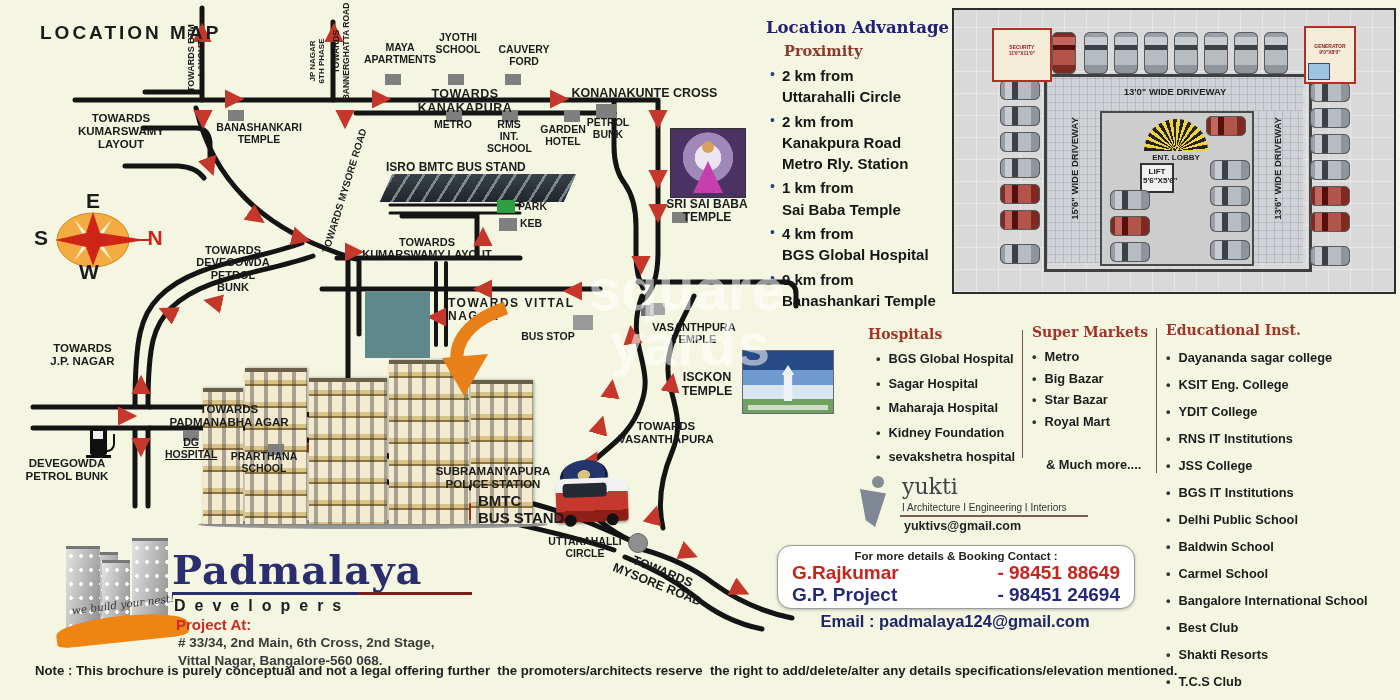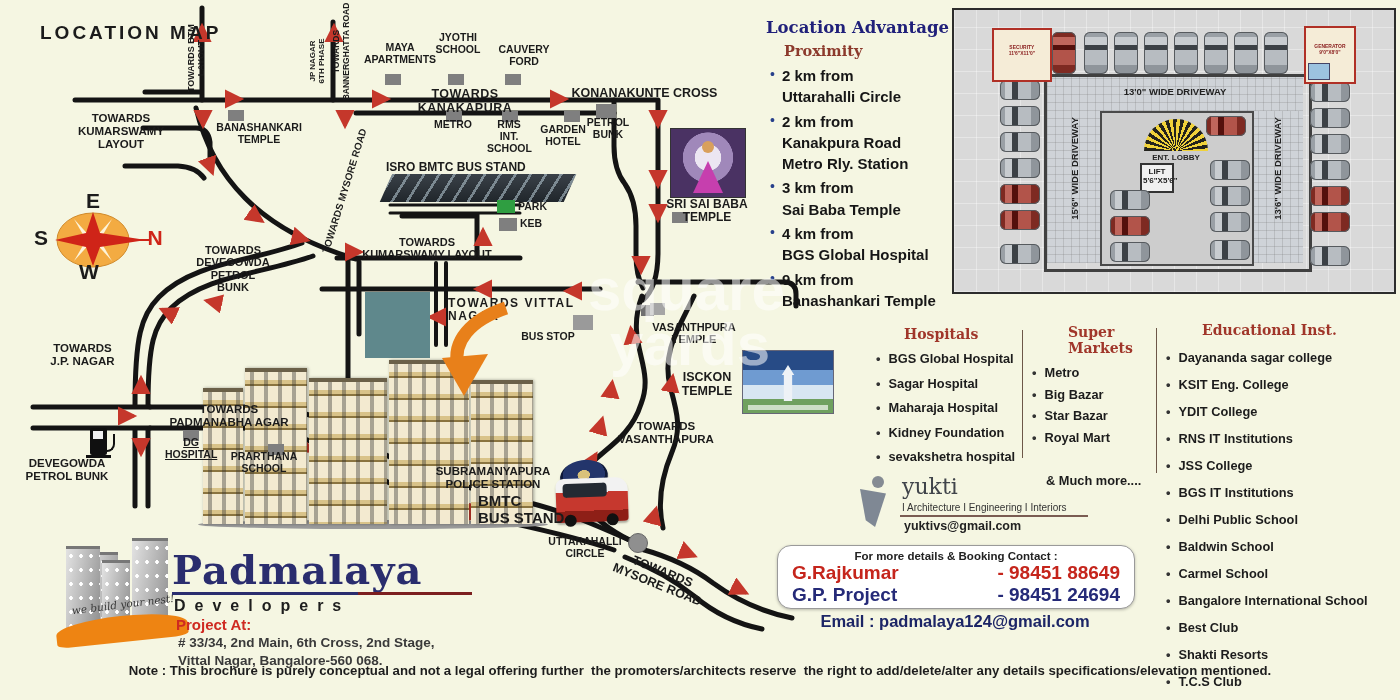--- a/index.html
+++ b/index.html
@@ -73,21 +73,21 @@
   #westroad{position:absolute;left:0px;top:258px;width:440px;height:26px;background:#5d5d5d;z-index:7;}
   #westroad .hatch{position:absolute;left:0;width:100%;height:4px;background:repeating-linear-gradient(90deg,#e7c93c 0 10px,#3c3c3c 10px 20px);}
   #westroad .dash{position:absolute;left:0;top:12px;width:100%;border-top:2px dashed #fff;}
   #westroad .wl{position:absolute;left:50%;top:6px;transform:translateX(-50%);font-size:10px;font-weight:700;color:#111;background:#5d5d5d;padding:0 6px;z-index:2;}
   .car{position:absolute;border-radius:6px;box-shadow:0 0 0 1px #565a5e inset;z-index:6;}
   .car.h{background:linear-gradient(90deg,#9aa0a6 0 12%,#c8ccd0 12% 30%,#3c4146 30% 44%,#b7bcc1 44% 78%,#8f959b 78%);}
   .car.v{background:linear-gradient(180deg,#9aa0a6 0 12%,#c8ccd0 12% 30%,#3c4146 30% 44%,#b7bcc1 44% 78%,#8f959b 78%);}
   .car.h.red{background:linear-gradient(90deg,#7e2a22 0 12%,#c0665c 12% 30%,#54100c 30% 44%,#b2544a 44% 78%,#7e2a22 78%);}
   .car.v.red{background:linear-gradient(180deg,#7e2a22 0 12%,#c0665c 12% 30%,#54100c 30% 44%,#b2544a 44% 78%,#7e2a22 78%);}
   
-  .dir-title{font-family:"DejaVu Serif",serif;font-weight:bold;font-size:14px;color:#a0362a;margin-bottom:9px;margin-left:36px;}
+  .dir-title{font-family:"DejaVu Serif",serif;font-weight:bold;font-size:14px;color:#a0362a;margin-bottom:9px;}
   .dir{position:absolute;z-index:5;}
   .dir li{list-style:none;font-size:12.8px;font-weight:600;color:#1c1c1c;}
   .dir ul{margin:0;padding:0;}
   .dir .bu{color:#333;margin-right:8px;}
   #hosp{left:868px;top:326px;width:150px;}  #hosp li{margin-bottom:9.5px;margin-left:8px;}
   #smkt{left:1032px;top:324px;width:118px;} #smkt li{margin-bottom:6.5px;}
   #edu{left:1166px;top:322px;width:232px;}  #edu li{margin-bottom:8.5px;margin-top:12px;}
   .dir .foot{font-size:12.8px;font-weight:600;color:#1c1c1c;margin-top:2px;}
   #smkt .foot{margin-left:14px;margin-top:28px;}
   .vline{position:absolute;width:1px;background:#6d5748;z-index:5;}
@@ -107,21 +107,21 @@
   
   #brand{position:absolute;left:40px;top:528px;width:480px;height:135px;z-index:5;}
   .tw{position:absolute;background:linear-gradient(100deg,#e3e3e3,#8d8d8d);background-image:radial-gradient(#fff 1.5px,transparent 1.8px),linear-gradient(100deg,#e3e3e3,#8d8d8d);background-size:10px 14px,100% 100%;border-top:3px solid #777;}
   #arc{position:absolute;left:16px;top:88px;width:132px;height:26px;background:#ee8412;border-radius:100% 100% 20% 20%/100% 100% 30% 30%;transform:rotate(-6deg);}
   #tagline{position:absolute;left:18px;top:70px;width:130px;font-family:"DejaVu Serif",serif;font-style:italic;font-size:10.5px;color:#3a3a3a;transform:rotate(-7deg);text-align:center;}
   #brand .nm{position:absolute;left:132px;top:18px;font-family:"DejaVu Serif",serif;font-weight:bold;font-size:40px;color:#2a2d6e;letter-spacing:1px;}
   #brand .ul{position:absolute;left:132px;top:64px;width:300px;height:3px;background:linear-gradient(90deg,#2a2d6e 0 62%,#7c1f1f 62%);}
   #brand .dv{position:absolute;left:134px;top:69px;font-size:16px;font-weight:700;letter-spacing:9px;color:#1d1d1d;}
   #brand .pj{position:absolute;left:136px;top:88px;font-size:15px;font-weight:800;color:#cf2a21;}
   #brand .ad{position:absolute;left:138px;top:106px;font-size:13.5px;font-weight:600;color:#3a3a3a;line-height:1.3;white-space:pre-line;}
-  #note{position:absolute;left:35px;top:663px;width:1330px;text-align:center;font-size:13.2px;font-weight:700;color:#1d1d1d;z-index:5;white-space:pre-wrap;}
+  #note{position:absolute;left:35px;top:663px;width:1330px;text-align:left;font-size:13.2px;font-weight:700;color:#1d1d1d;z-index:5;white-space:pre-wrap;}
 </style>
 </head>
 <body>
 
 <div id="stage">
 
   <div id="map">
     <svg id="roads" width="880" height="665" viewBox="0 0 880 665">
       <defs>
         <marker id="ah" markerWidth="7" markerHeight="7" refX="5" refY="3" orient="auto">
@@ -344,21 +344,21 @@
 Uttarahalli Circle</div>
         </div>
         <div class="adv-item">
           <span class="b">•</span>
           <div class="t2">2 km from
 Kanakpura Road
 Metro Rly. Station</div>
         </div>
         <div class="adv-item">
           <span class="b">•</span>
-          <div class="t2">3  km from
+          <div class="t2">1  km from
 Sai Baba Temple</div>
         </div>
         <div class="adv-item">
           <span class="b">•</span>
           <div class="t2">4 km from
 BGS Global Hospital</div>
         </div>
         <div class="adv-item">
           <span class="b">•</span>
           <div class="t2">9 km from

